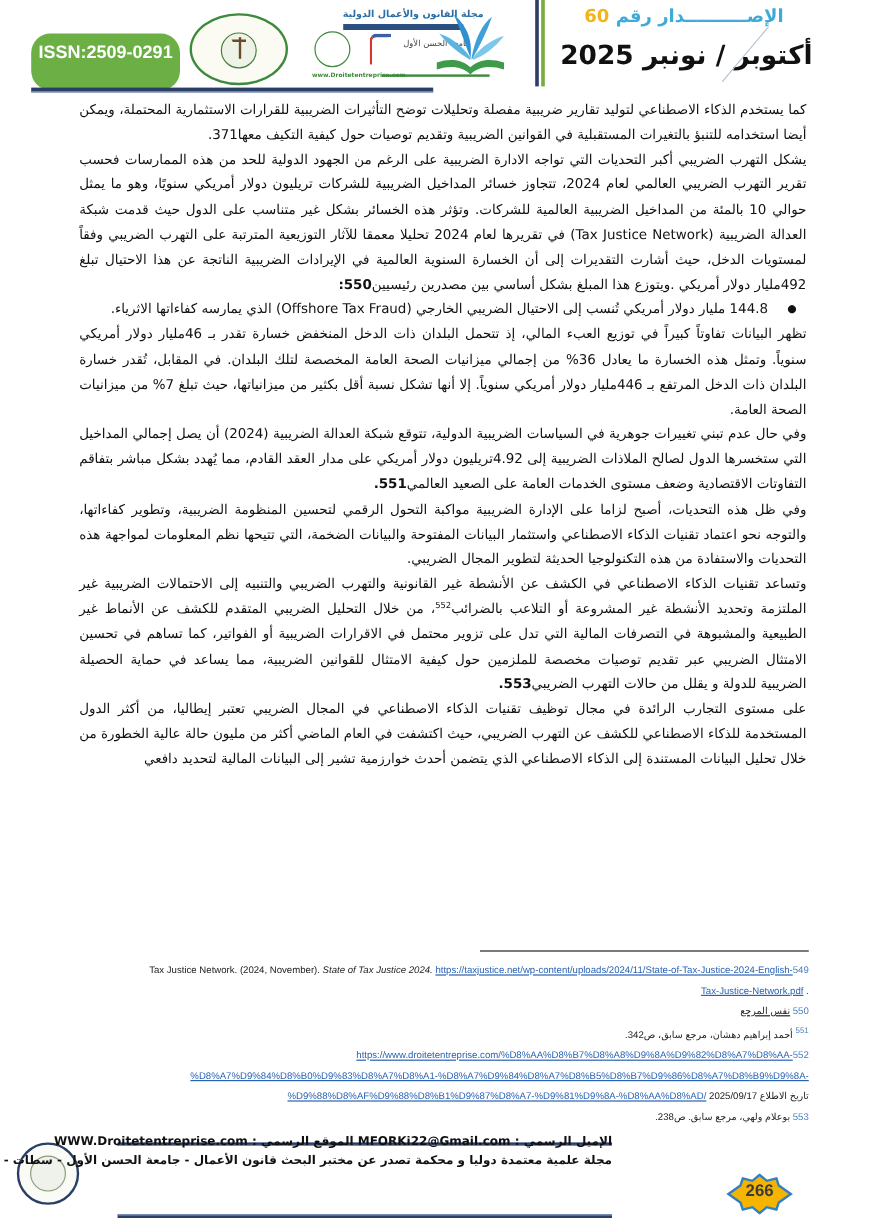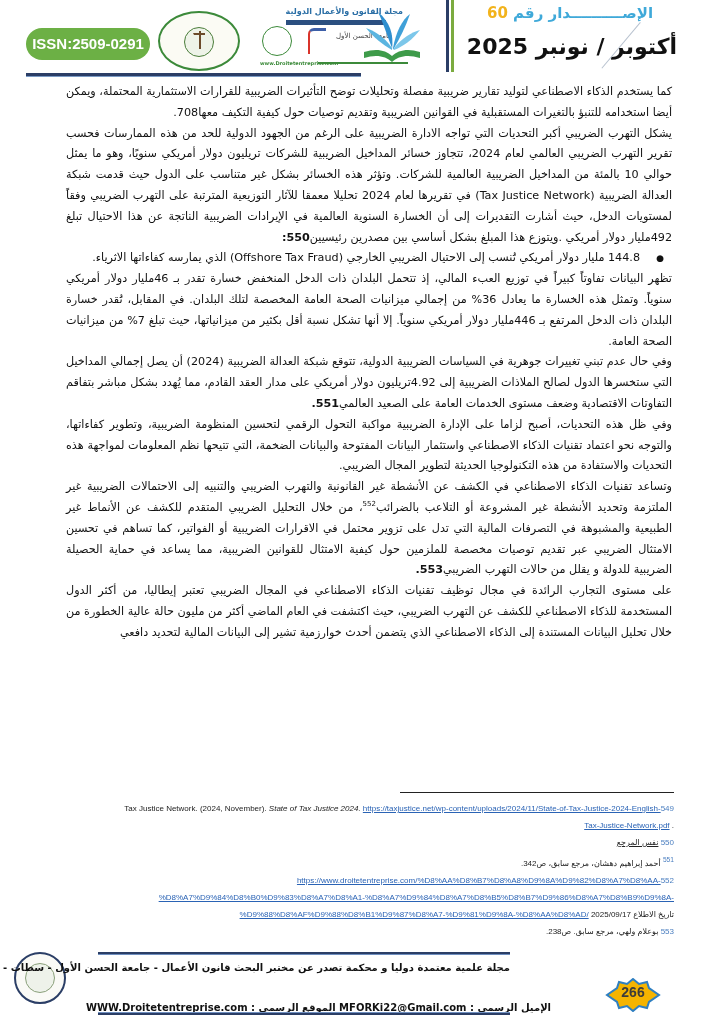--- a/index.html
+++ b/index.html
@@ -1,21 +1,21 @@
 <!DOCTYPE html>
 <html><head>
 <meta charset="utf-8">
 <style>
   * { margin: 0; padding: 0; box-sizing: border-box; }
   html, body { width: 724px; height: 1024px; background: #ffffff; overflow: hidden; }
   body { position: relative; font-family: "DejaVu Sans", "Liberation Sans", sans-serif; color: #111; }
 
   
   .header { position: absolute; left: 0; top: 0; width: 724px; height: 75px; }
-  .issn { position: absolute; left: 26px; top: 28px; width: 124px; height: 32px; background: #6cb045; border-radius: 16px;
+  .issn { position: absolute; left: 26px; top: 28px; width: 124px; height: 47px; background: #6cb045; border-radius: 16px;
           color: #fff; font-family: "Liberation Sans", sans-serif; font-size: 15px; font-weight: bold; text-align: center; line-height: 32px; }
   .lab-seal { position: absolute; left: 158px; top: 11px; width: 82px; height: 60px; border-radius: 50%;
               border: 2px solid #3c8a3a; background: #fbfbf4; }
   .lab-seal .inner { position: absolute; left: 24px; top: 14px; width: 30px; height: 30px; border-radius: 50%; border: 1px solid #4a7d3a; background: #eef3e8; }
   .lab-seal .scale { position: absolute; left: 33px; top: 20px; width: 12px; height: 16px; border-top: 2px solid #6b4a2a; border-left: 1px solid transparent; }
   .lab-seal .scale::after { content: ""; position: absolute; left: 5px; top: -4px; width: 2px; height: 18px; background: #6b4a2a; }
   .journal-banner { position: absolute; left: 258px; top: 6px; width: 155px; height: 60px; }
   .journal-banner .title-ar { position: absolute; right: 10px; top: 1px; font-size: 8px; color: #2a6ea5; font-weight: bold; direction: rtl; white-space: nowrap; }
   .journal-banner .bar-fr { position: absolute; left: 28px; top: 14px; width: 100px; height: 5px; background: #2b4f80; }
   .journal-banner .mini-seal { position: absolute; left: 4px; top: 20px; width: 30px; height: 30px; border-radius: 50%; border: 1.5px solid #3c8a3a; }
@@ -58,22 +58,22 @@
   .footnotes .ltr { direction: ltr; unicode-bidi: embed; }
   .footnotes i { font-style: italic; }
 
   
   .footer-seal { position: absolute; left: 14px; top: 952px; width: 52px; height: 52px; border-radius: 50%; border: 2px solid #2b3e66; background: #fafaf6; }
   .footer-seal .ring { position: absolute; left: 9px; top: 9px; width: 30px; height: 30px; border-radius: 50%; border: 1px solid #8aa07a; background: #eef2ea; }
   .footer-rule-top { position: absolute; left: 98px; top: 952px; width: 412px; height: 3px; background: #2b3e66; border-bottom: 1px solid #6f8fc0; }
   .footer-rule-bot { position: absolute; left: 98px; top: 1012px; width: 412px; height: 3px; background: #2b3e66; border-top: 1px solid #6f8fc0; }
   .footer-line1 { position: absolute; left: 98px; top: 962px; width: 412px; text-align: center; direction: rtl;
                   font-size: 10px; font-weight: bold; color: #111; white-space: nowrap; }
-  .footer-line2 { position: absolute; left: 98px; top: 1002px; width: 412px; text-align: right; direction: rtl;
-                  font-size: 10px; font-weight: bold; color: #111; white-space: nowrap; margin-left: 41px; }
+  .footer-line2 { position: absolute; left: 98px; top: 946px; width: 412px; text-align: right; direction: rtl;
+                  font-size: 10px; font-weight: bold; color: #111; white-space: nowrap; }
   .page-badge { position: absolute; left: 605px; top: 944px; width: 56px; height: 34px; margin-top: 34px; }
   .page-badge .num { position: absolute; left: 0; top: 6px; width: 56px; text-align: center;
                      font-family: "Liberation Sans", sans-serif; font-size: 14px; font-weight: bold; color: #3b3b3b; }
 </style>
 </head>
 <body>
 
 <div class="header">
   <div class="issn">ISSN:2509-0291</div>
 
@@ -107,21 +107,21 @@
     <span class="issue-word">الإصــــــــــدار رقم</span>
     <span class="issue-num">60</span>
   </div>
   <div class="issue-date">أكتوبر / نونبر 2025</div>
   <div class="diag-stroke"></div>
   <div class="header-rule"></div>
 </div>
 
 <div class="content">
   <p>
-    <span>كما يستخدم الذكاء الاصطناعي لتوليد تقارير ضريبية مفصلة وتحليلات توضح التأثيرات الضريبية للقرارات الاستثمارية المحتملة، ويمكن أيضا استخدامه للتنبؤ بالتغيرات المستقبلية في القوانين الضريبية وتقديم توصيات حول كيفية التكيف معها</span><span class="ref">708.</span>
+    <span>كما يستخدم الذكاء الاصطناعي لتوليد تقارير ضريبية مفصلة وتحليلات توضح التأثيرات الضريبية للقرارات الاستثمارية المحتملة، ويمكن أيضا استخدامه للتنبؤ بالتغيرات المستقبلية في القوانين الضريبية وتقديم توصيات حول كيفية التكيف معها</span><span class="ref">371.</span>
   </p>
   <p>
     <span>يشكل التهرب الضريبي أكبر التحديات التي تواجه الادارة الضريبية على الرغم من الجهود الدولية للحد من هذه الممارسات فحسب تقرير التهرب الضريبي العالمي لعام 2024، تتجاوز خسائر المداخيل الضريبية للشركات تريليون دولار أمريكي سنويًا، وهو ما يمثل حوالي 10 بالمئة من المداخيل الضريبية العالمية للشركات. وتؤثر هذه الخسائر بشكل غير متناسب على الدول حيث قدمت شبكة العدالة الضريبية</span>
     <span class="ltr">(Tax Justice Network)</span>
     <span>في تقريرها لعام 2024 تحليلا معمقا للآثار التوزيعية المترتبة على التهرب الضريبي وفقاً لمستويات الدخل، حيث أشارت التقديرات إلى أن الخسارة السنوية العالمية في الإيرادات الضريبية الناتجة عن هذا الاحتيال تبلغ 492مليار دولار أمريكي .ويتوزع هذا المبلغ بشكل أساسي بين مصدرين رئيسيين</span><span class="ref-bold">550:</span>
   </p>
   <ul>
     <li>
       <span>144.8</span><span> مليار دولار أمريكي تُنسب إلى الاحتيال الضريبي الخارجي </span><span class="ltr">(Offshore Tax Fraud)</span><span> الذي يمارسه كفاءاتها الاثرياء.</span>
     </li>

